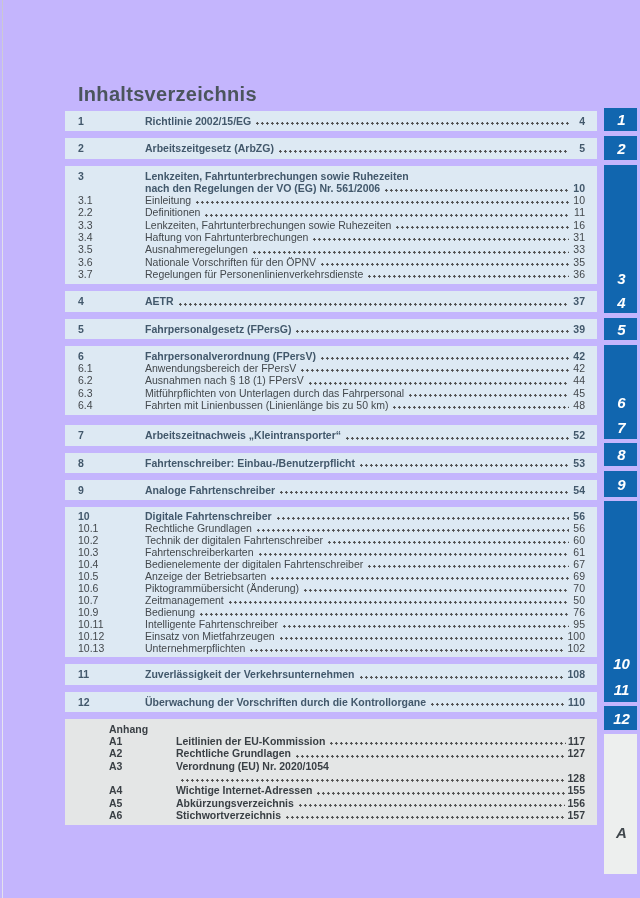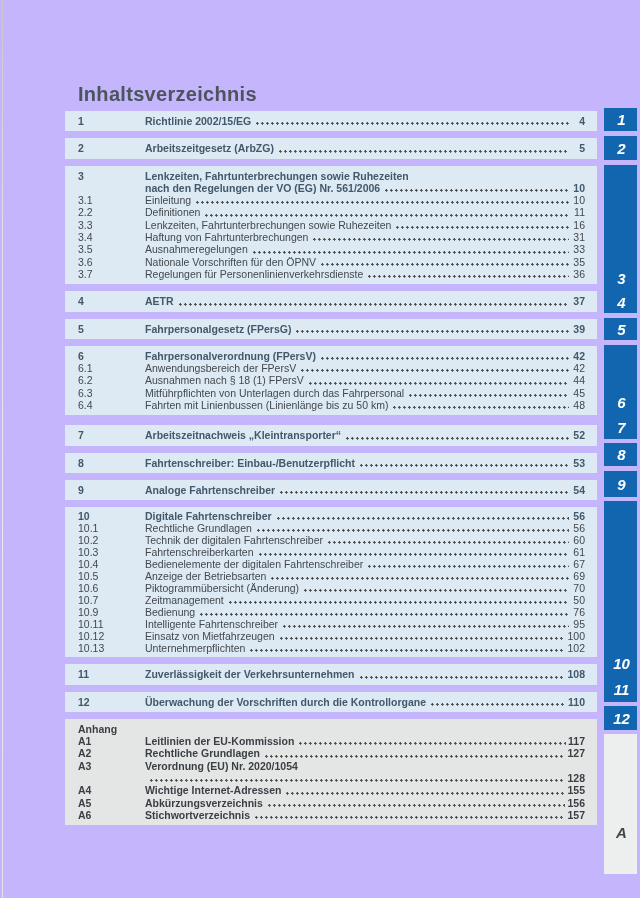--- a/index.html
+++ b/index.html
@@ -18,21 +18,21 @@
     font-size:20px;font-weight:bold;letter-spacing:.3px;color:#4b555d;
   }
   #toc{position:absolute;left:65px;top:111px;width:532px;}
   .block{padding:4px 12px 4px 13px;margin-bottom:7px;background:var(--band-blue);}
   .block.bg-gray{background:var(--band-gray);}
   .block.tight{padding-top:3px;padding-bottom:3px;}
   .block.gap-top{margin-top:10px;}
   .row{display:flex;font-size:10.5px;line-height:12.3px;color:#43484c;}
   .tight .row{line-height:12px;}
   .row.bold{font-weight:bold;color:#42586b;}
-  .bg-gray .row.bold{color:#393f44;}
+  .bg-gray .row.bold{color:#393f44;margin-left:31px;}
   .num{flex:none;width:40px;}
   .num.wide{width:auto;}
   .body{flex:1;display:flex;flex-direction:column;min-width:0;}
   .line{display:flex;align-items:flex-start;padding-left:27px;}
   .t{white-space:nowrap;}
   .dots{
     flex:1;align-self:flex-end;height:3px;margin:0 2px 2px 5px;
     background-image:radial-gradient(circle at 1.4px 1.4px,#4e4e4e 1.05px,transparent 1.35px);
     background-size:5px 3px;background-repeat:repeat-x;min-width:12px;
   }

